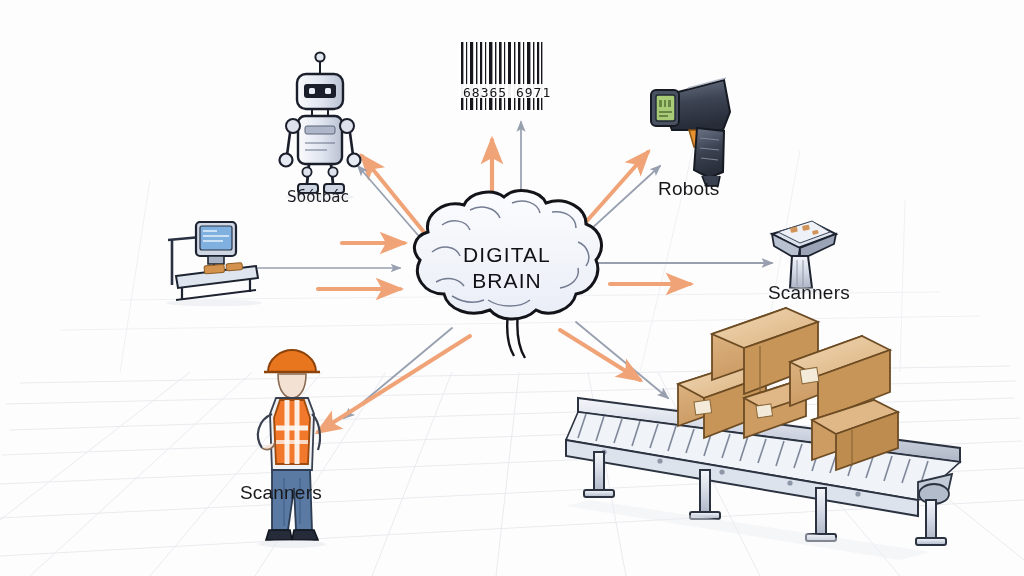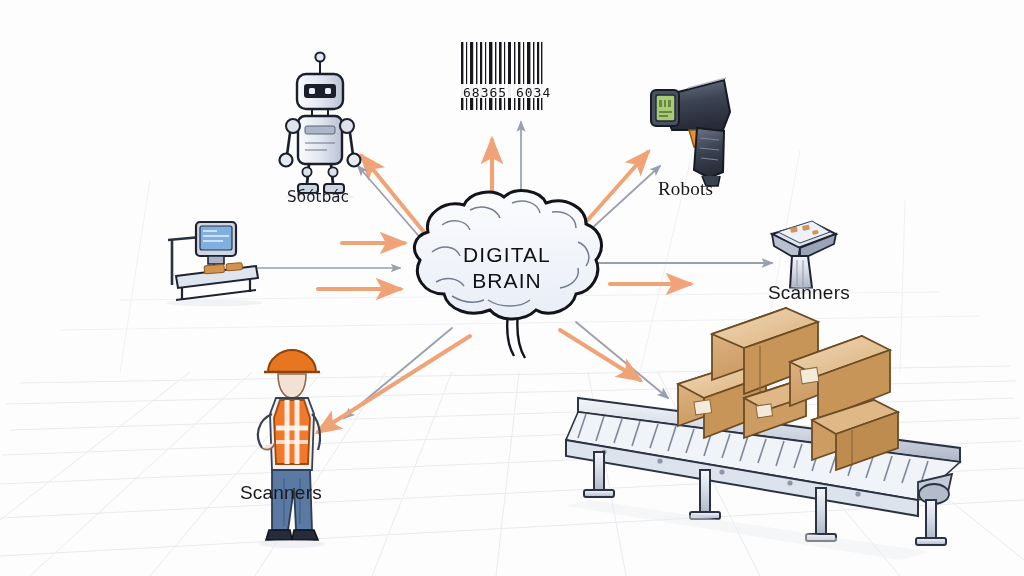--- a/index.html
+++ b/index.html
@@ -339,21 +339,21 @@
         <path d="M812 460 L874 438 L874 400 L812 420 Z" fill="#cd9c62" stroke="#6d4c24" stroke-width="1.8"></path>
         <path d="M812 420 L874 400 L898 412 L836 434 Z" fill="#e0b887" stroke="#6d4c24" stroke-width="1.8"></path>
         <path d="M836 434 L898 412 L898 448 L836 470 Z" fill="#bf8c50" stroke="#6d4c24" stroke-width="1.8"></path>
         <path d="M852 430 L852 466" stroke="#8a6738" stroke-width="1.2"></path>
       </g>
     </g>
   </svg>
 
   <div class="lbl garble" style="left:287px; top:188px;">Sбótb́ác</div>
 
-  <div class="bc-digits" style="left:463px; top:85px;">68365 6034</div>
-
-  <div class="lbl" style="left:658px; top:178px;font-family:Liberation Serif, serif;">Robots</div>
+  <div class="bc-digits" style="left:463px; top:85px;">68365 6971</div>
+
+  <div class="lbl" style="left:658px; top:178px;">Robots</div>
 
   <div class="lbl" style="left:768px; top:282px;">Scanners</div>
 
   <div class="lbl" style="left:240px; top:482px;">Scanners</div>
 
 </div>
 
 </body></html>

